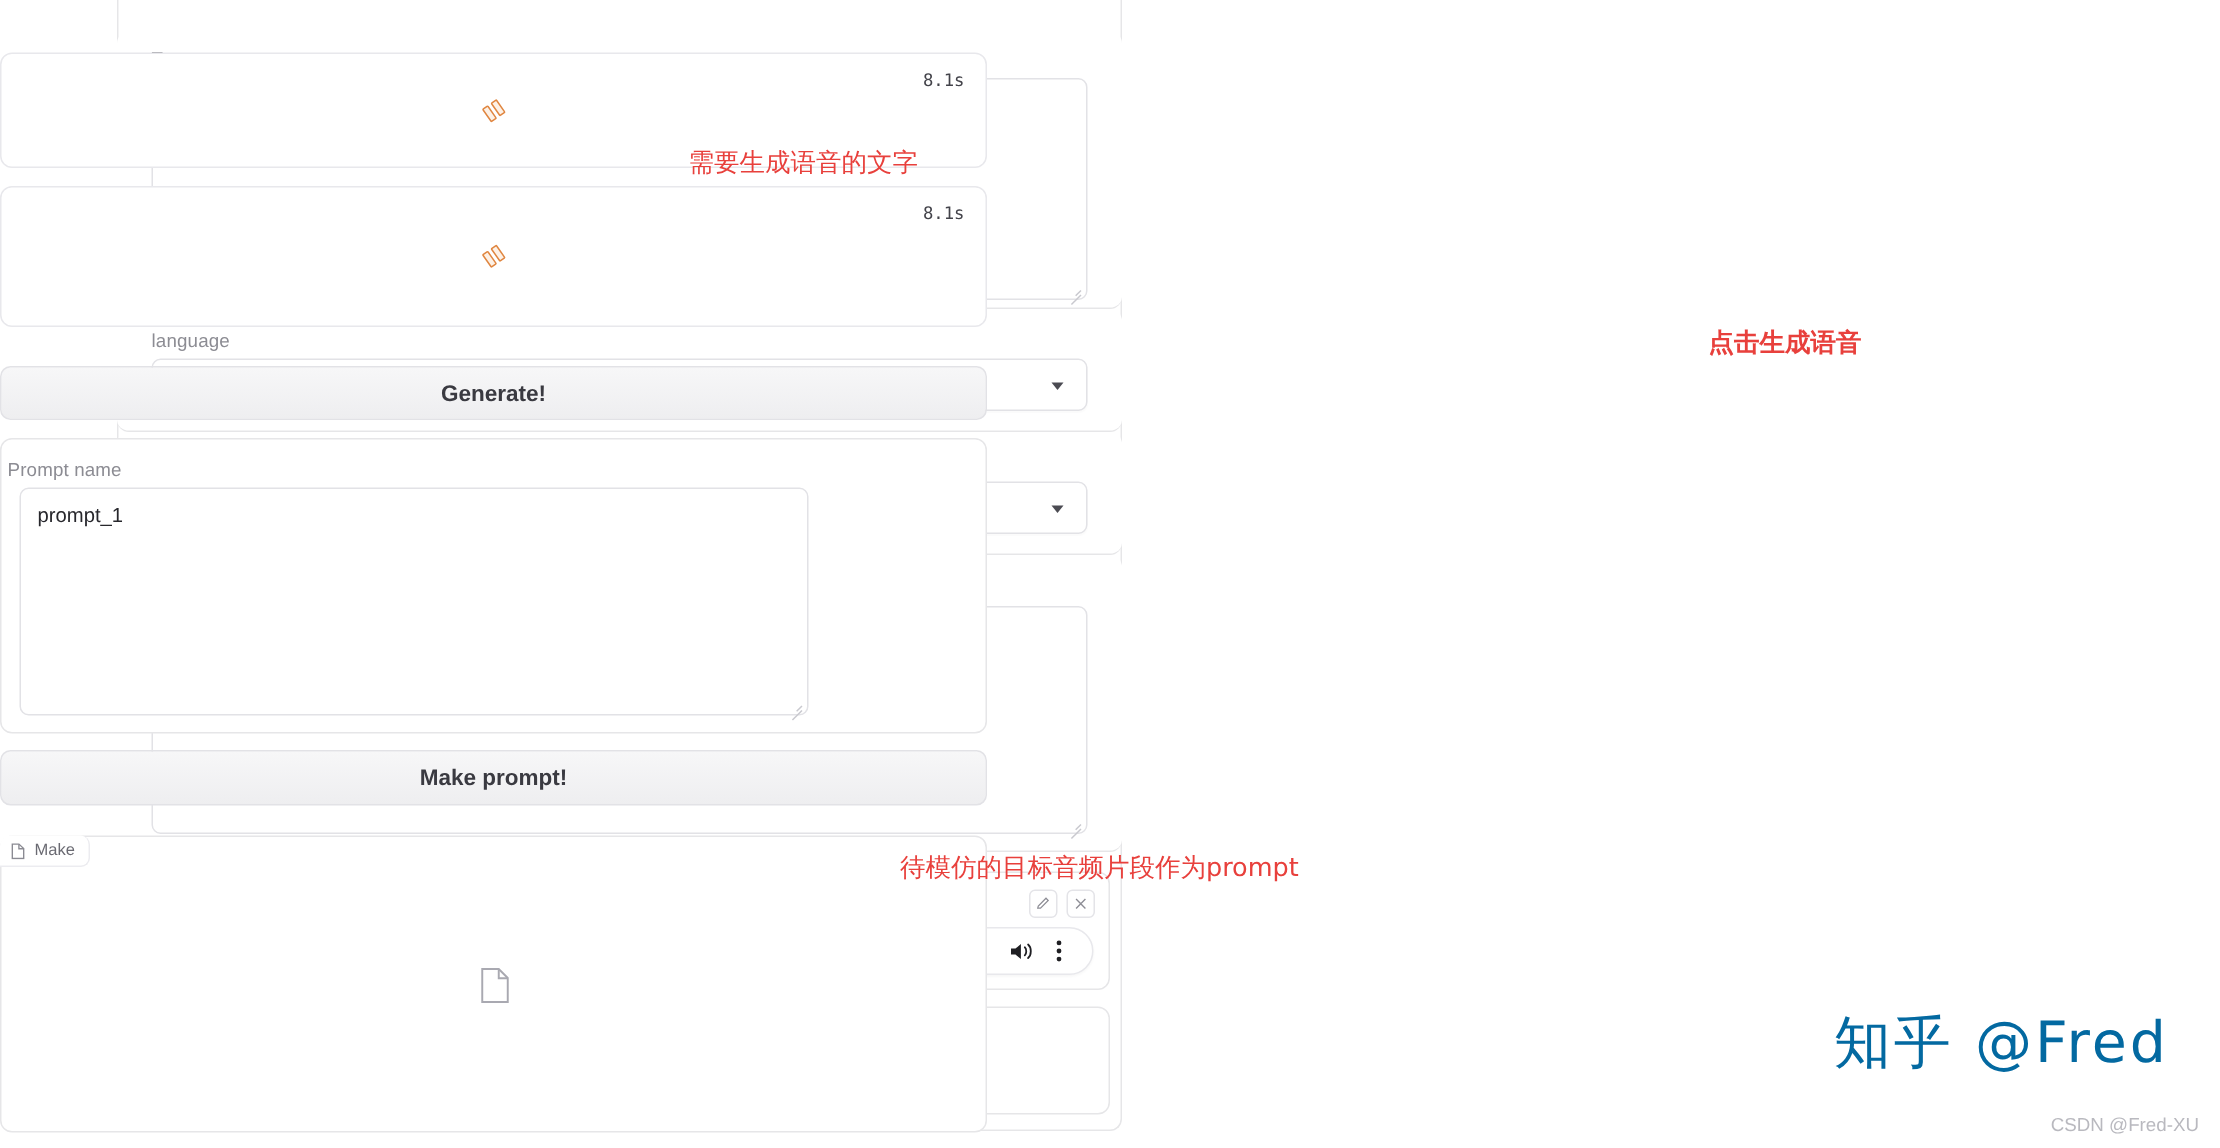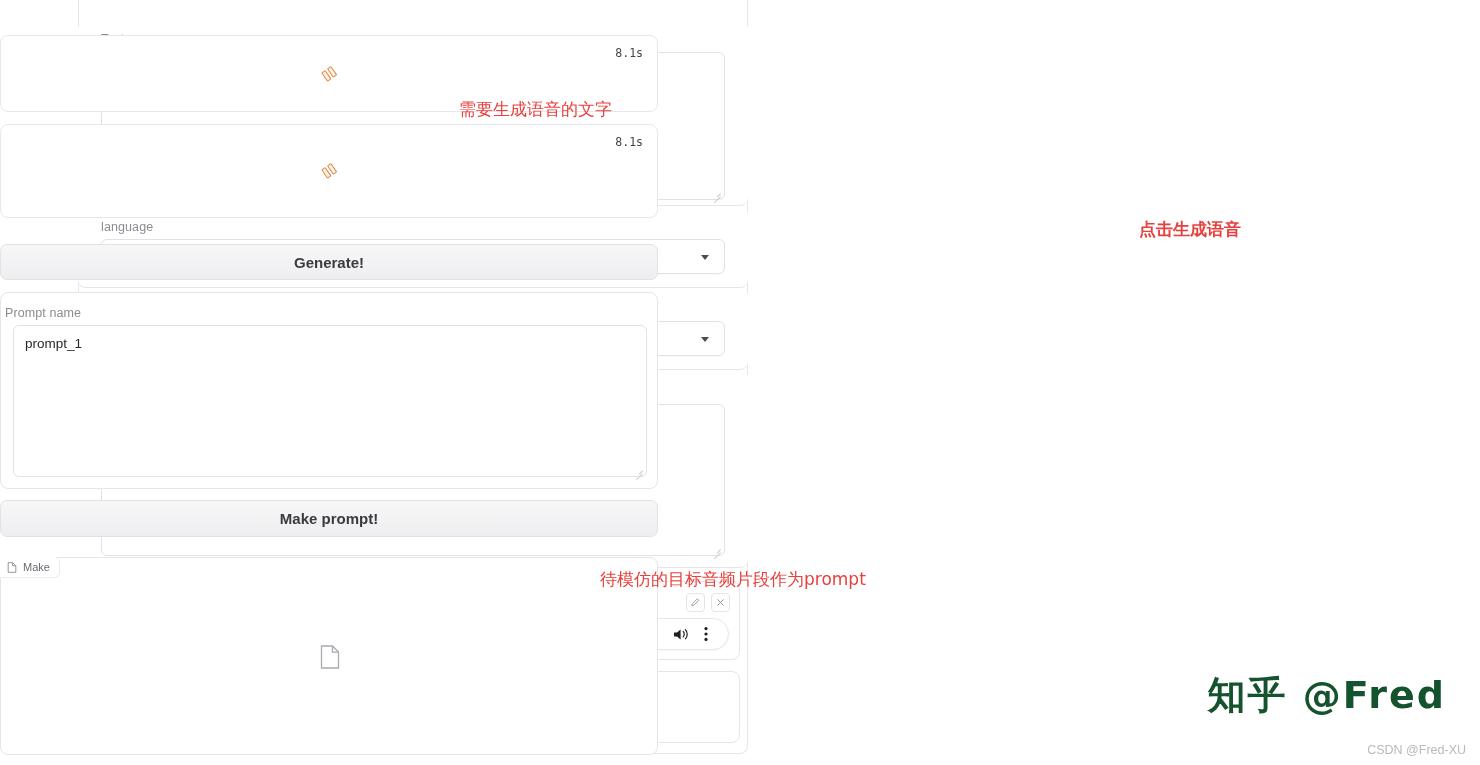--- a/index.html
+++ b/index.html
@@ -232,25 +232,24 @@
     line-height: 1;
     white-space: nowrap;
     font-family: "DejaVu Sans", "Liberation Sans", sans-serif;
   }
 
   
   #wm-zhihu {
     position: absolute;
     right: 34px; bottom: 44px;
     font-size: 38px;
-    color: #14532d;
+    color: #0369a1;
     letter-spacing: 2px;
     white-space: nowrap;
     font-family: "DejaVu Sans", sans-serif;
-    font-weight: bold;
   }
   #wm-csdn {
     position: absolute;
     right: 14px; bottom: 8px;
     font-size: 12.5px;
     color: #b9b9bf;
     white-space: nowrap;
     margin-left: 14px;
   }
 
@@ -374,21 +373,21 @@
           <i></i>
       </span>
     </div>
 
     <div class="btn" style="left:0px; top:244px; width:658px; height:36px;">
       <span>Generate!</span>
     </div>
 
     <div class="block" style="left:0px; top:292px; width:658px; height:197px;">
       <div class="block-label" style="position:absolute; left:4px; top:14px;">Prompt name</div>
-      <div class="field" style="position:absolute; left:12px; top:32px; width:634px; height:152px;">
+      <div class="field" style="position:absolute; left:12px; top:32px; width:526px; height:152px;">
         <div class="field-text">prompt_1</div>
         <div class="resize-grip"></div>
       </div>
     </div>
 
     <div class="btn" style="left:0px; top:500px; width:658px; height:37px;">
       <span>Make prompt!</span>
     </div>
 
     <div class="block" style="left:0px; top:557px; width:658px; height:198px;">

